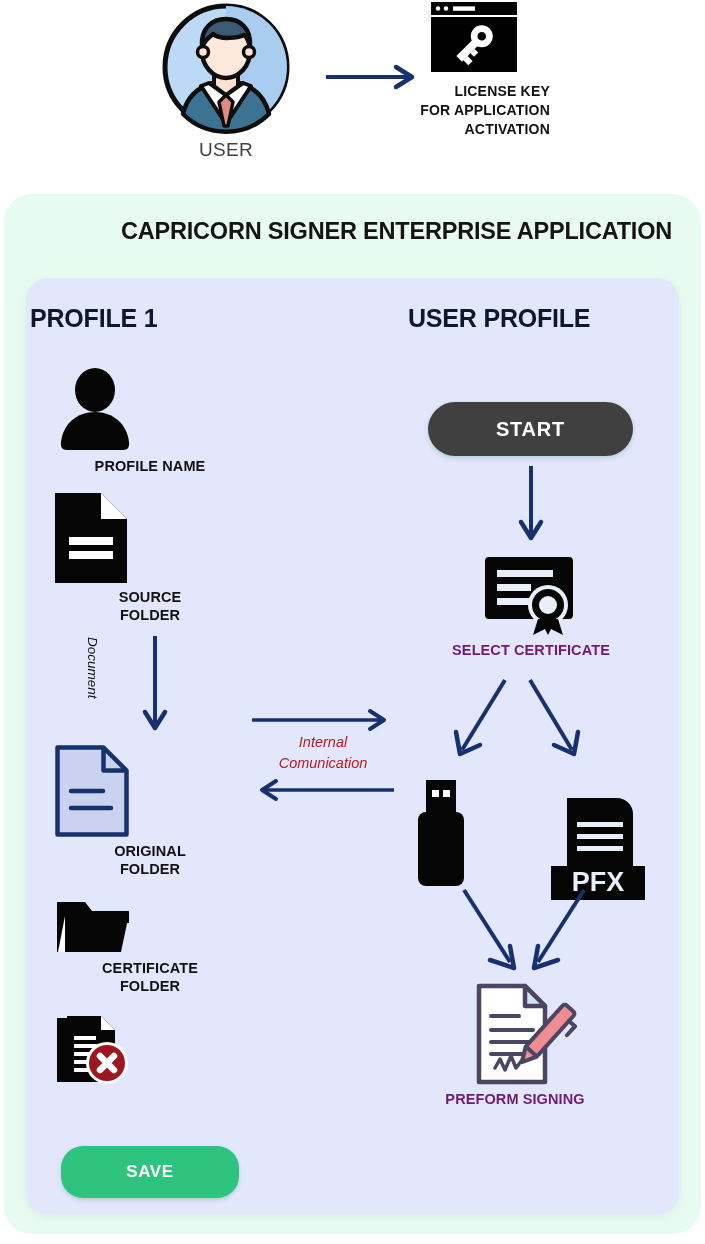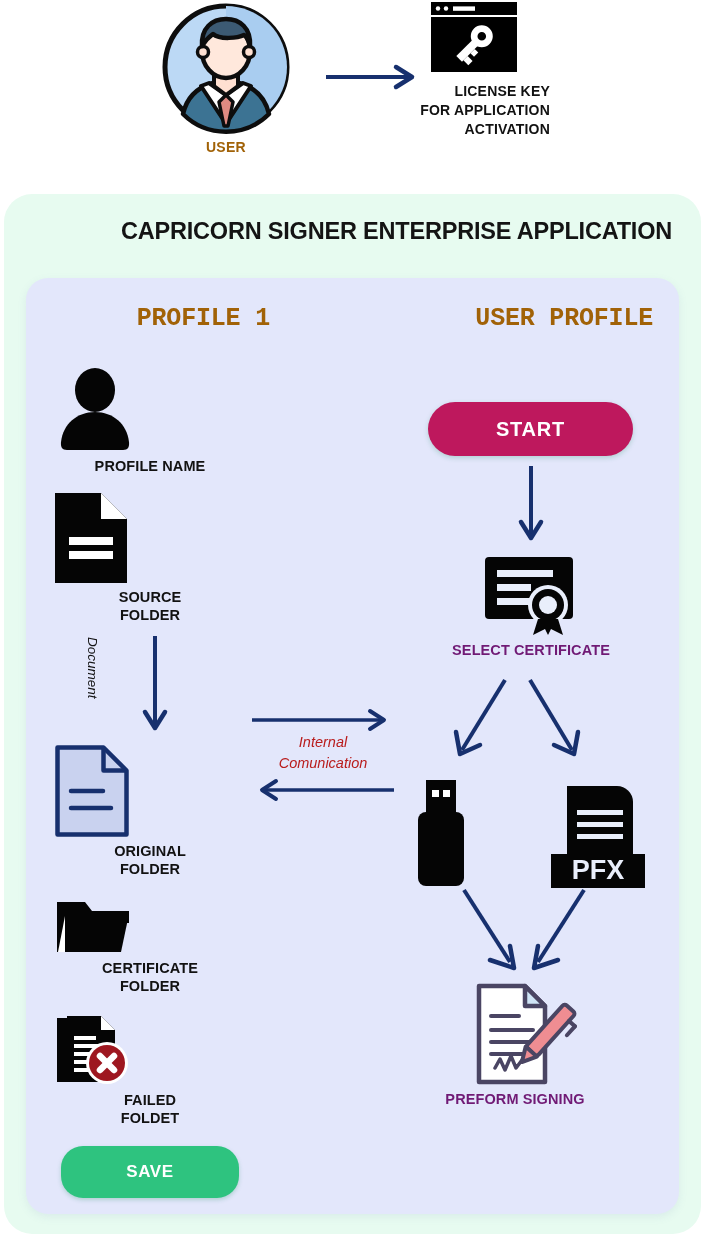--- a/index.html
+++ b/index.html
@@ -32,24 +32,24 @@
     position: absolute;
     left: 152px; top: 2px;
     width: 148px;
     text-align: center;
   }
   .avatar-wrap {
     width: 130px; height: 130px;
     margin: 0 auto;
   }
   .node-caption {
-    font-weight: bold;
-    font-size: 14px;
+    font-weight: normal;
+    font-size: 19px;
     letter-spacing: 0.3px;
-    color: #a16207;
+    color: #404040;
     line-height: 1.3;
     margin-top: 6px;
   }
   .top-arrow {
     position: absolute;
     left: 324px; top: 62px;
     width: 96px; height: 30px;
   }
   .license-node {
     position: absolute;
@@ -100,24 +100,23 @@
     height: 936px;
     background: #e3e7fb;
     border-radius: 22px;
     box-shadow: 0 3px 8px rgba(120,130,190,0.12);
   }
 
   .col-heading {
     position: absolute;
     font-weight: bold;
     font-size: 25px;
-    color: #a16207;
+    color: #0f172a;
     letter-spacing: -0.2px;
-    text-align: right;
-    font-family: Liberation Mono, monospace;
+    text-align: left;
   }
   .col-heading.left  { left: 30px;  top: 26px; width: 240px; }
   .col-heading.right { left: 378px; top: 26px; width: 245px; }
 
   
   .lnode {
     position: absolute;
     width: 190px;
     left: 55px;
     text-align: center;
@@ -186,21 +185,21 @@
     font-style: italic;
     color: #b91c1c;
     line-height: 1.45;
   }
 
   
   .start-btn {
     position: absolute;
     left: 428px; top: 402px;
     width: 205px; height: 54px;
-    background: #be185d;
+    background: #404040;
     border-radius: 27px;
     border: none;
     color: #ffffff;
     font-family: "Liberation Sans", sans-serif;
     font-weight: bold;
     font-size: 20px;
     letter-spacing: 0.8px;
     cursor: pointer;
     box-shadow: 0 2px 5px rgba(30,140,95,0.25);
   }
@@ -367,24 +366,20 @@
         </g>
 
         <circle cx="52" cy="49" r="21" fill="#ffffff"></circle>
         <circle cx="52" cy="49" r="18" fill="#9e1720"></circle>
         <g stroke="#ffffff" stroke-width="6.5" stroke-linecap="round">
           <line x1="45" y1="42" x2="59" y2="56"></line>
           <line x1="59" y1="42" x2="45" y2="56"></line>
         </g>
       </svg>
     </div>
-    <div class="lbl">
-      <div>FAILED</div>
-      <div>FOLDET</div>
-    </div>
   </div>
 
   <button class="save-btn">SAVE</button>
 
   <div class="internal-comm">
     <svg width="150" height="96" viewBox="0 0 150 96">
       <line x1="4" y1="14" x2="134" y2="14" stroke="#17306e" stroke-width="3.5"></line>
       <path d="M122 5l14 9-14 9" fill="none" stroke="#17306e" stroke-width="4" stroke-linecap="round" stroke-linejoin="round"></path>
       <line x1="16" y1="84" x2="146" y2="84" stroke="#17306e" stroke-width="3.5"></line>
       <path d="M28 75l-14 9 14 9" fill="none" stroke="#17306e" stroke-width="4" stroke-linecap="round" stroke-linejoin="round"></path>
@@ -436,21 +431,21 @@
       <svg width="50" height="106" viewBox="0 0 50 106">
         <rect x="10" y="0" width="30" height="32" fill="#050505"></rect>
         <rect x="16" y="10" width="7" height="7" fill="#ffffff"></rect>
         <rect x="27" y="10" width="7" height="7" fill="#ffffff"></rect>
         <rect x="2" y="32" width="46" height="74" rx="8" fill="#050505"></rect>
       </svg>
     </div>
   </div>
 
   <div class="rnode" style="left:548px; top:780px; width:100px;">
-    <div style="width:98px;height:106px;margin:4px auto;text-align:center;">
+    <div style="width:98px;height:106px;margin:16px auto;text-align:center;">
       <svg width="98" height="106" viewBox="0 0 98 106">
         <path d="M18 2h50a16 16 0 0 1 16 16v58H18z" fill="#050505"></path>
         <g fill="#e9eefb">
           <rect x="28" y="26" width="46" height="5"></rect>
           <rect x="28" y="38" width="46" height="5"></rect>
           <rect x="28" y="50" width="46" height="5"></rect>
         </g>
         <rect x="2" y="70" width="94" height="34" fill="#050505"></rect>
         <text x="49" y="95" font-family="Liberation Sans, sans-serif" font-size="27" font-weight="bold" fill="#e9eefb" text-anchor="middle">PFX</text>
       </svg>

